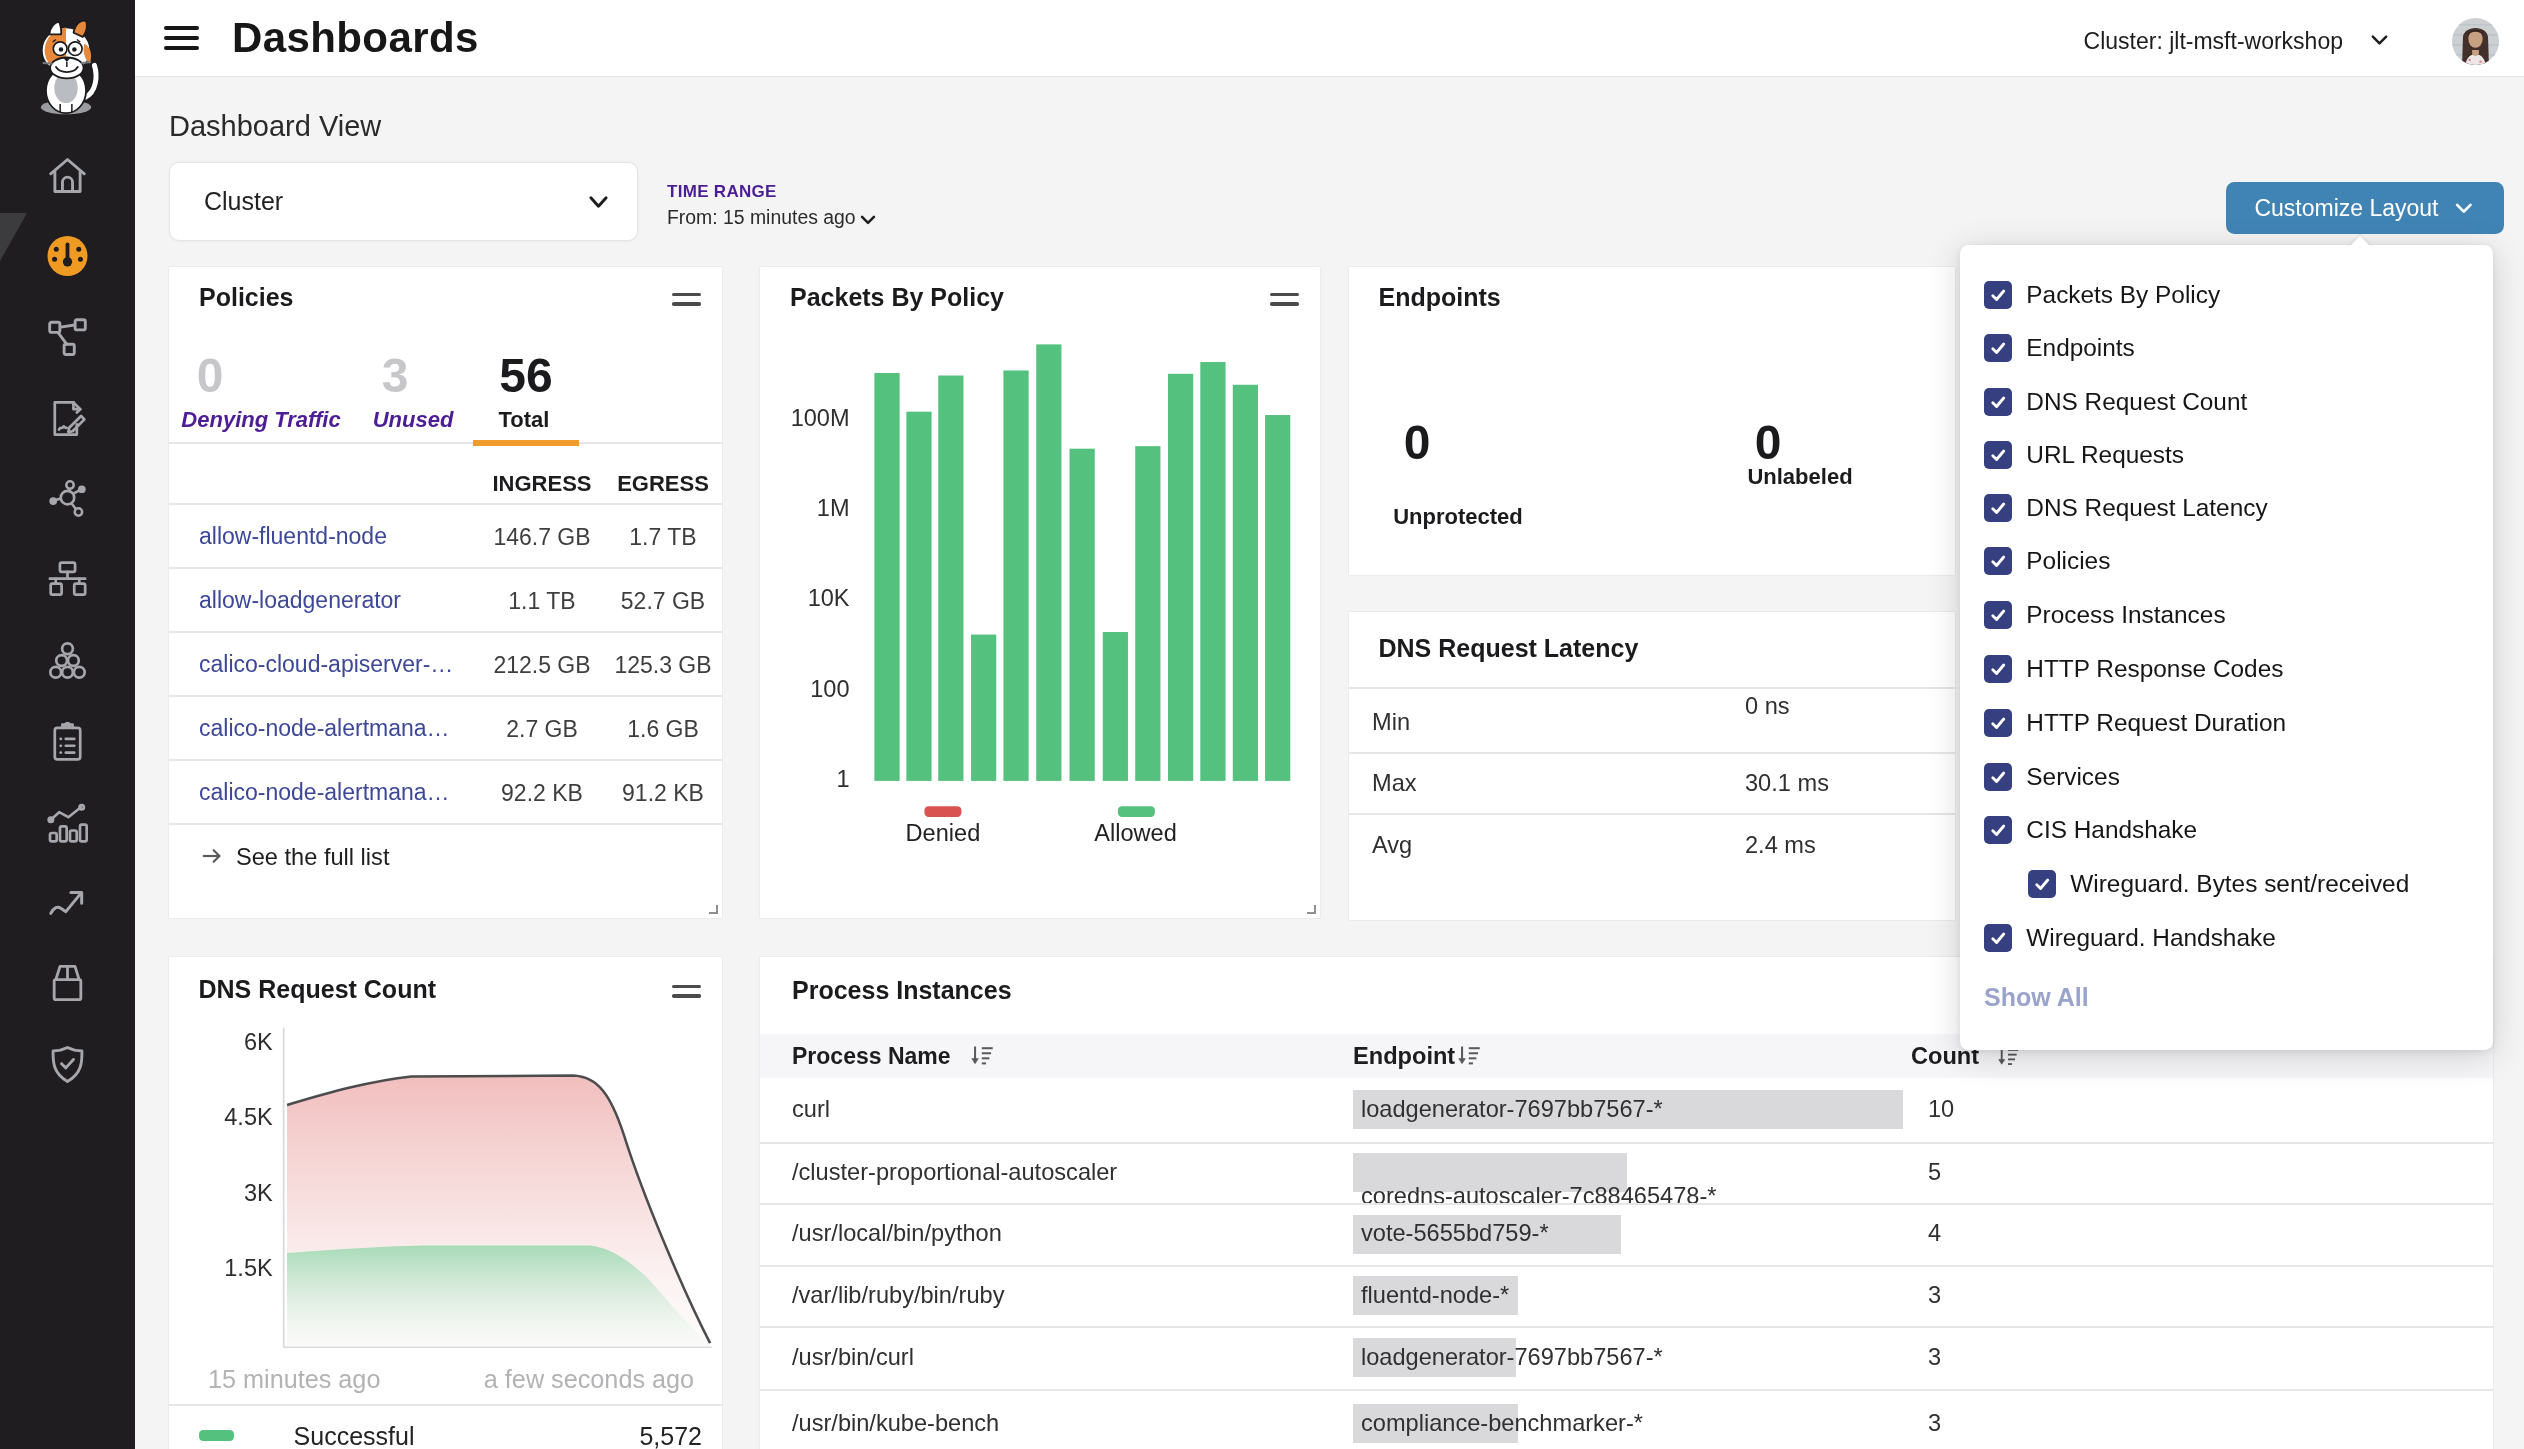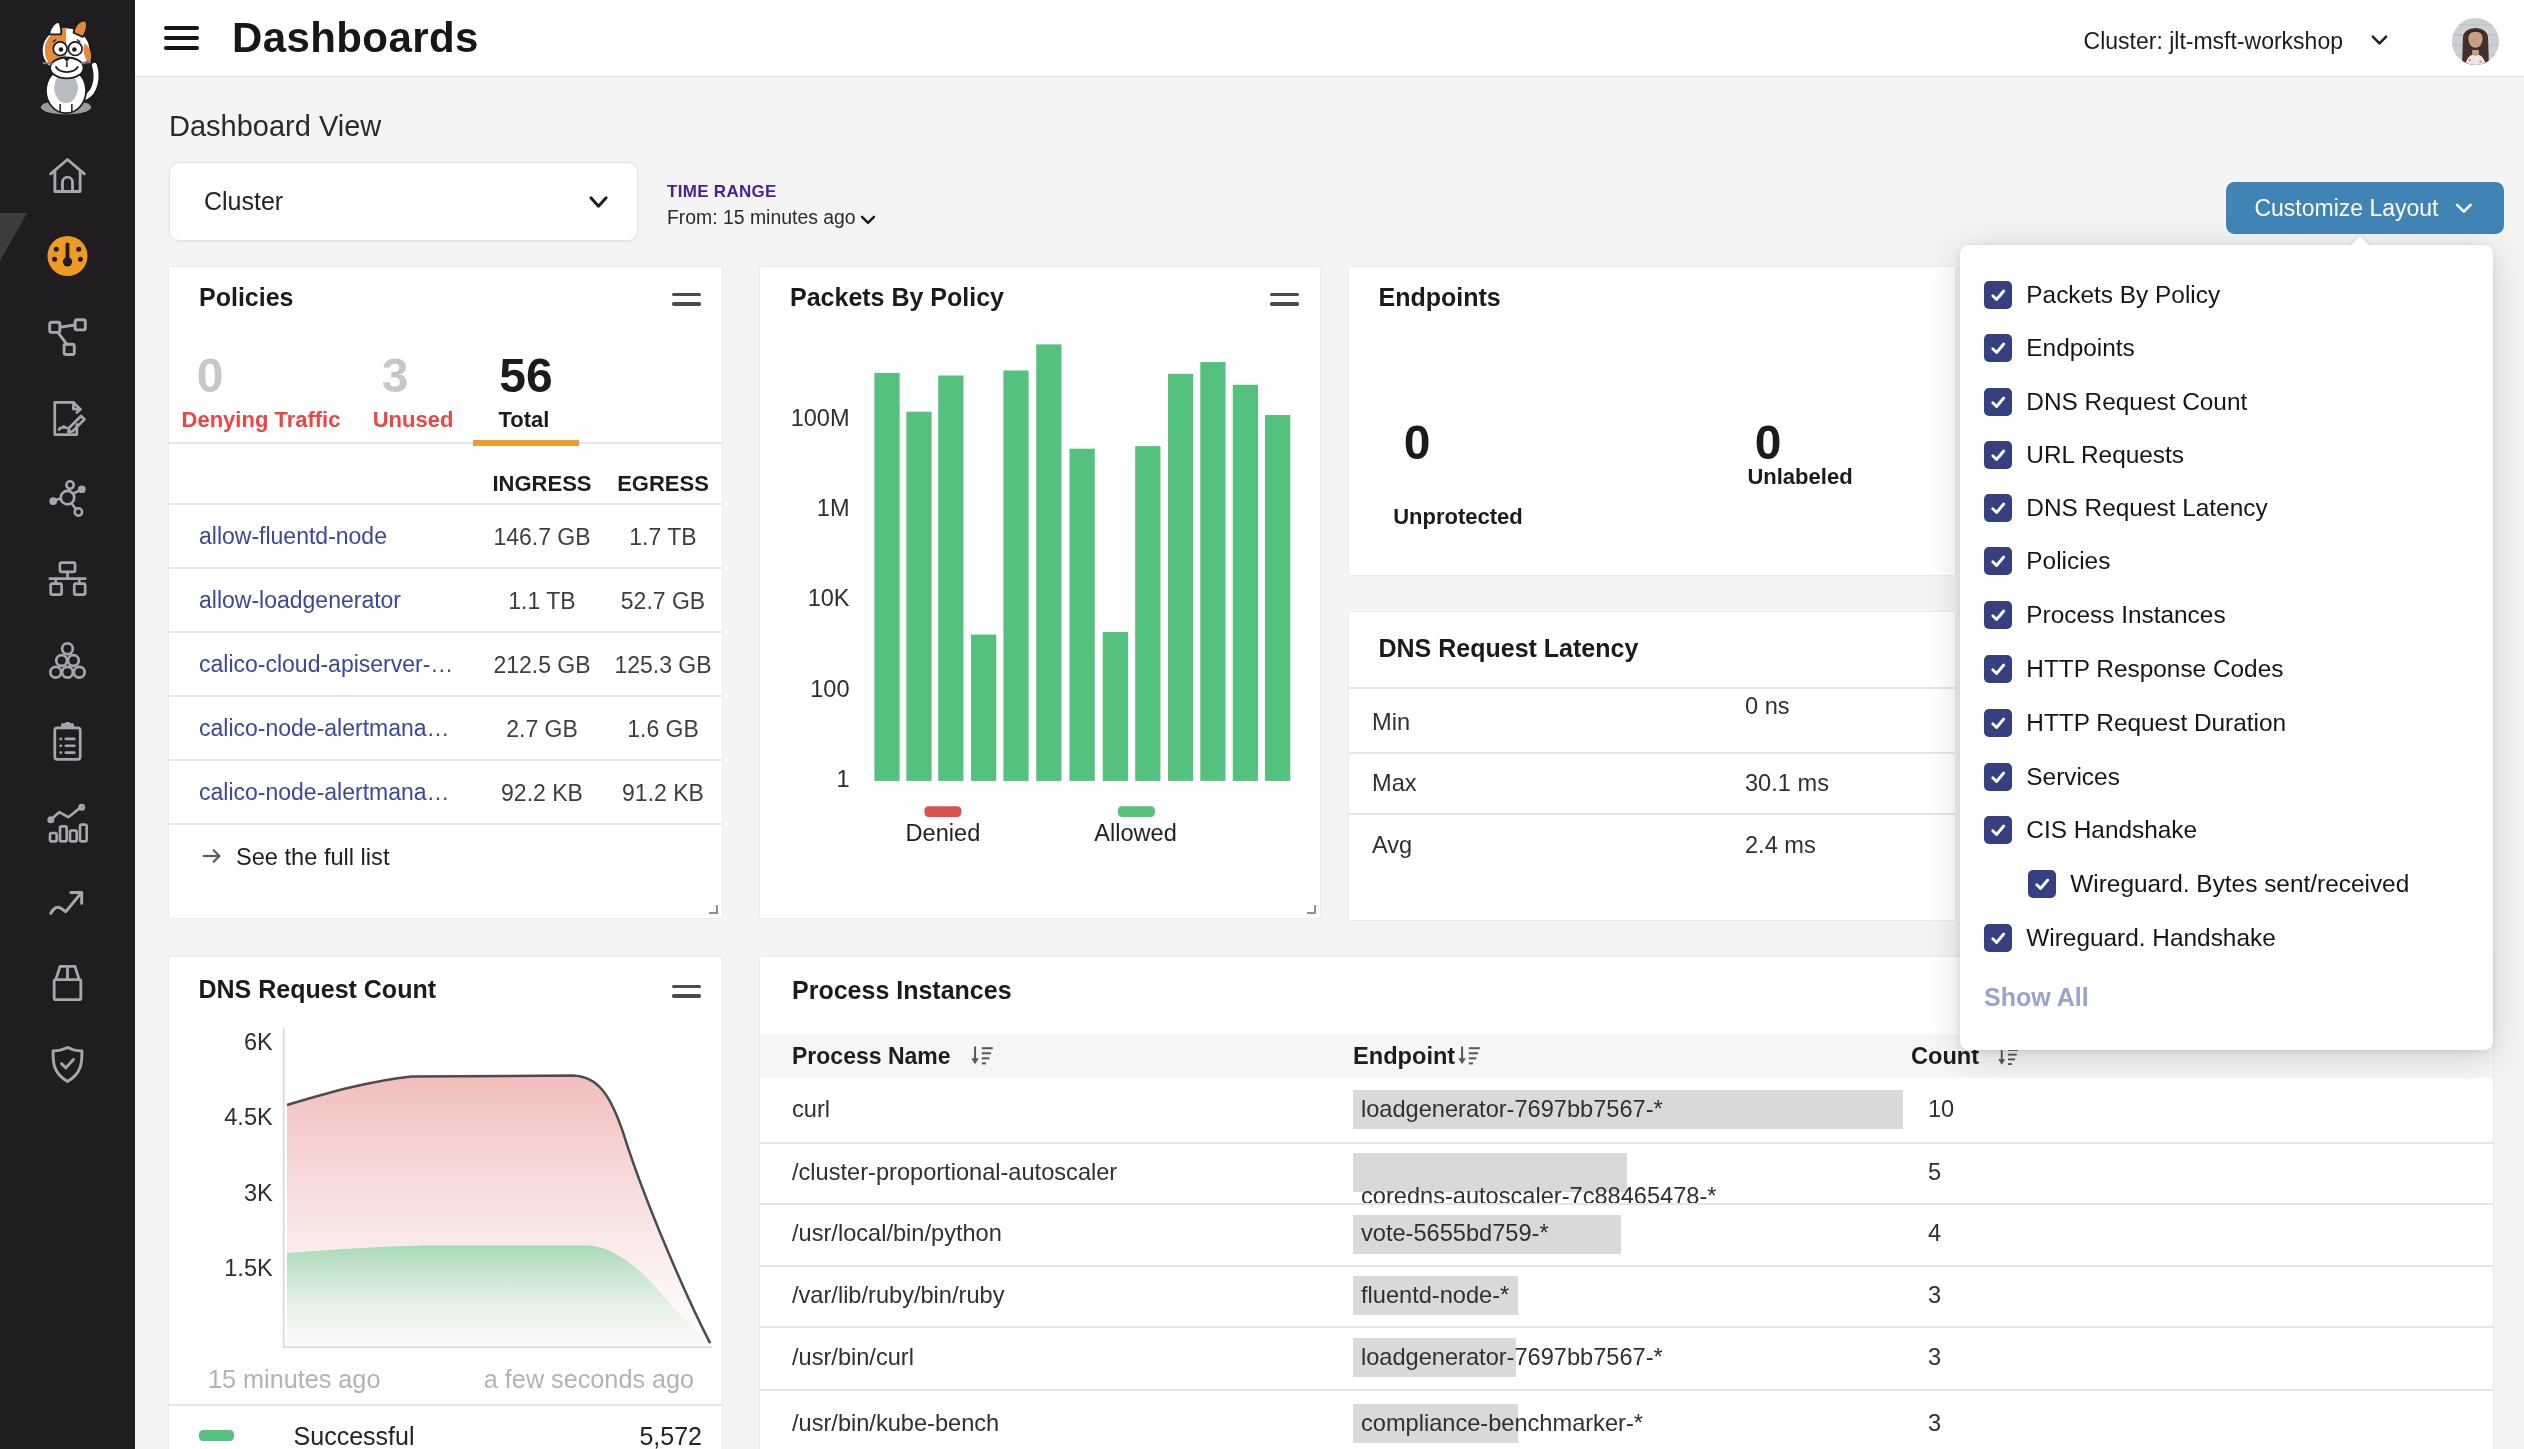--- a/index.html
+++ b/index.html
@@ -26,21 +26,21 @@
   
   .card { position:absolute; background:#fff; border:0.8px solid #ebebed; border-radius:1.7px; }
   .ctitle { position:absolute; font-size:25px; font-weight:bold; color:#1b1b1d; }
   .handle { position:absolute; width:29px; }
   .handle div { height:3.4px; background:#4b4b4d; border-radius:1.7px; margin-bottom:5.9px; }
   .rsz { position:absolute; right:4.2px; bottom:4.2px; width:9.3px; height:9.3px; border-right:2.5px solid #8f8f91; border-bottom:2.5px solid #8f8f91; }
   
   .statnum { position:absolute; font-size:48px; font-weight:bold; white-space:nowrap; }
   .statlbl { position:absolute; font-size:22px; font-weight:bold; white-space:nowrap; }
   .gray { color:#c7c7c9; }
-  .graylbl { color:#ef4444; }
+  .graylbl { color:#4c1d95;font-style:italic; }
   .divider { position:absolute; left:0; width:100%; height:1.7px; background:#e6e6e8; }
   .plink { position:absolute; font-size:23px; color:#3c4897; white-space:nowrap; }
   .pval { position:absolute; font-size:23px; color:#3e3e40; white-space:nowrap; }
   .colhdr { position:absolute; font-size:22px; font-weight:bold; color:#1d1d1f; }
   
   .trow { position:absolute; font-size:23.6px; color:#303032; white-space:nowrap; }
   
   #ddpanel { position:absolute; left:1960px; top:245px; width:533px; height:805px; background:#fff; border-radius:8.4px; box-shadow:0 6.7px 34px rgba(0,0,0,0.16), 0 1.7px 6.7px rgba(0,0,0,0.08); z-index:60; }
   #ddcaret { position:absolute; left:2347px; top:236px; width:0; height:0; border-left:13.5px solid transparent; border-right:13.5px solid transparent; border-bottom:13.5px solid #fff; z-index:61; filter:drop-shadow(0 -1.7px 1.7px rgba(0,0,0,0.06)); }
   .ckrow { position:absolute; left:1984px; display:flex; align-items:center; gap:14.3px; z-index:62; }

